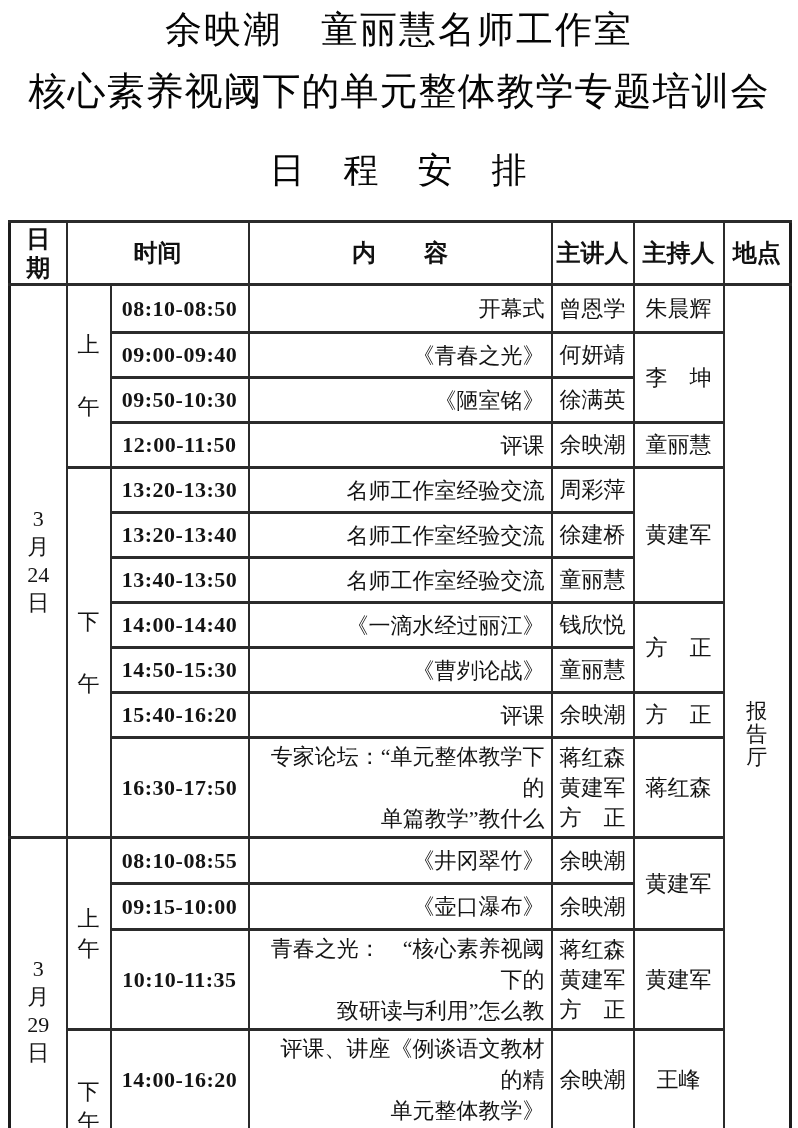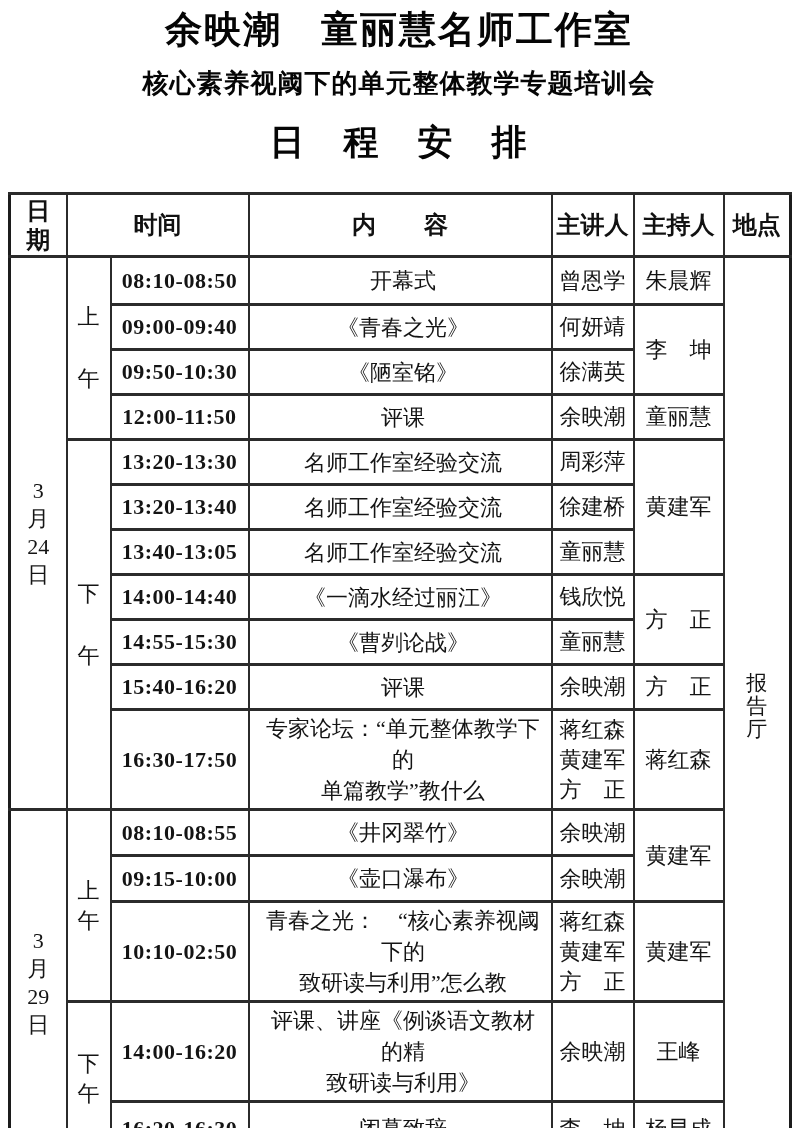--- a/index.html
+++ b/index.html
@@ -3,24 +3,24 @@
 <meta charset="utf-8">
 <style>
   html,body { margin:0; padding:0; background:#ffffff; }
   .page {
     position:relative; width:798px; height:1128px; margin:0 auto;
     background:#ffffff; color:#0a0a0a; overflow:hidden;
     font-family:"Liberation Serif","DejaVu Serif",serif;
   }
   
   .titles { text-align:center; }
-  .title-line { font-weight:bold; color:#050505; white-space:nowrap; }
+  .title-line { font-weight:normal; color:#050505; white-space:nowrap; }
   .t1 { font-size:37px; margin-top:5px;  letter-spacing:2px; }
-  .t2 { font-size:26px; margin-top:11px; letter-spacing:1px; }
-  .t3 { font-size:35px; margin-top:18px; letter-spacing:2px; }
+  .t2 { font-size:38px; margin-top:11px; letter-spacing:1px; }
+  .t3 { font-size:35px; margin-top:30px; letter-spacing:2px; }
 
   
   table.schedule {
     border-collapse:collapse; table-layout:fixed;
     width:781px; margin:26px 0 0 8px;
     border:3px solid #1c1c1c;
   }
   td, th {
     border:2px solid #2b2b2b;
     border-top-width:3px; border-bottom-width:3px;
@@ -35,21 +35,21 @@
 
   tr.hdr      { height:63px; }
   tr.r-first  { height:48px; }
   tr.r-std    { height:45px; }
   tr.r-tall   { height:100px; }
   tr.r-mid    { height:46px; }
   tr.r-two    { height:66px; }
   tr.r-last   { height:54px; }
 
   td.time    { white-space:nowrap; letter-spacing:0.5px;font-weight:bold; }
-  td.content { text-align:center; padding:2px 6px 2px 12px; line-height:31px; }
+  td.content { text-align:right; padding:2px 6px 2px 12px; line-height:31px; }
   td.person  { white-space:nowrap; }
   td.person-multi div { line-height:30px; white-space:nowrap; }
 
   th.h-date div  { line-height:29px; }
   td.date div    { line-height:28px; }
   td.period div  { }
   td.period.spread-wide  div { line-height:62px; }
   td.period.spread-tight div { line-height:30px; }
   td.location div { line-height:23px; font-size:21px; }
 </style>
@@ -135,32 +135,32 @@
       <td class="content">名师工作室经验交流</td>
       <td class="person">周彩萍</td>
       <td class="person" rowspan="3">黄建军</td>
     </tr>
     <tr class="r-std">
       <td class="time">13:20-13:40</td>
       <td class="content">名师工作室经验交流</td>
       <td class="person">徐建桥</td>
     </tr>
     <tr class="r-std">
-      <td class="time">13:40-13:05</td>
+      <td class="time">13:40-13:50</td>
       <td class="content">名师工作室经验交流</td>
       <td class="person">童丽慧</td>
     </tr>
     <tr class="r-std">
       <td class="time">14:00-14:40</td>
       <td class="content">《一滴水经过丽江》</td>
       <td class="person">钱欣悦</td>
       <td class="person" rowspan="2">方　正</td>
     </tr>
     <tr class="r-std">
-      <td class="time">14:55-15:30</td>
+      <td class="time">14:50-15:30</td>
       <td class="content">《曹刿论战》</td>
       <td class="person">童丽慧</td>
     </tr>
     <tr class="r-std">
       <td class="time">15:40-16:20</td>
       <td class="content">评课</td>
       <td class="person">余映潮</td>
       <td class="person">方　正</td>
     </tr>
     <tr class="r-tall">
@@ -192,41 +192,41 @@
       <td class="content">《井冈翠竹》</td>
       <td class="person">余映潮</td>
       <td class="person" rowspan="2">黄建军</td>
     </tr>
     <tr class="r-mid">
       <td class="time">09:15-10:00</td>
       <td class="content">《壶口瀑布》</td>
       <td class="person">余映潮</td>
     </tr>
     <tr class="r-tall">
-      <td class="time">10:10-02:50</td>
+      <td class="time">10:10-11:35</td>
       <td class="content">
             <div>青春之光：　“核心素养视阈下的</div>
             <div>致研读与利用”怎么教</div>
           </td>
       <td class="person person-multi">
             <div>蒋红森</div>
             <div>黄建军</div>
             <div>方　正</div>
           </td>
       <td class="person">黄建军</td>
     </tr>
     <tr class="r-two">
       <td class="period spread-tight" rowspan="2">
             <div>下</div>
             <div>午</div>
           </td>
       <td class="time">14:00-16:20</td>
       <td class="content">
             <div>评课、讲座《例谈语文教材的精</div>
-            <div>致研读与利用》</div>
+            <div>单元整体教学》</div>
           </td>
       <td class="person">余映潮</td>
       <td class="person">王峰</td>
     </tr>
     <tr class="r-last">
       <td class="time">16:20-16:30</td>
       <td class="content">闭幕致辞</td>
       <td class="person">李　坤</td>
       <td class="person">杨早成</td>
     </tr>

